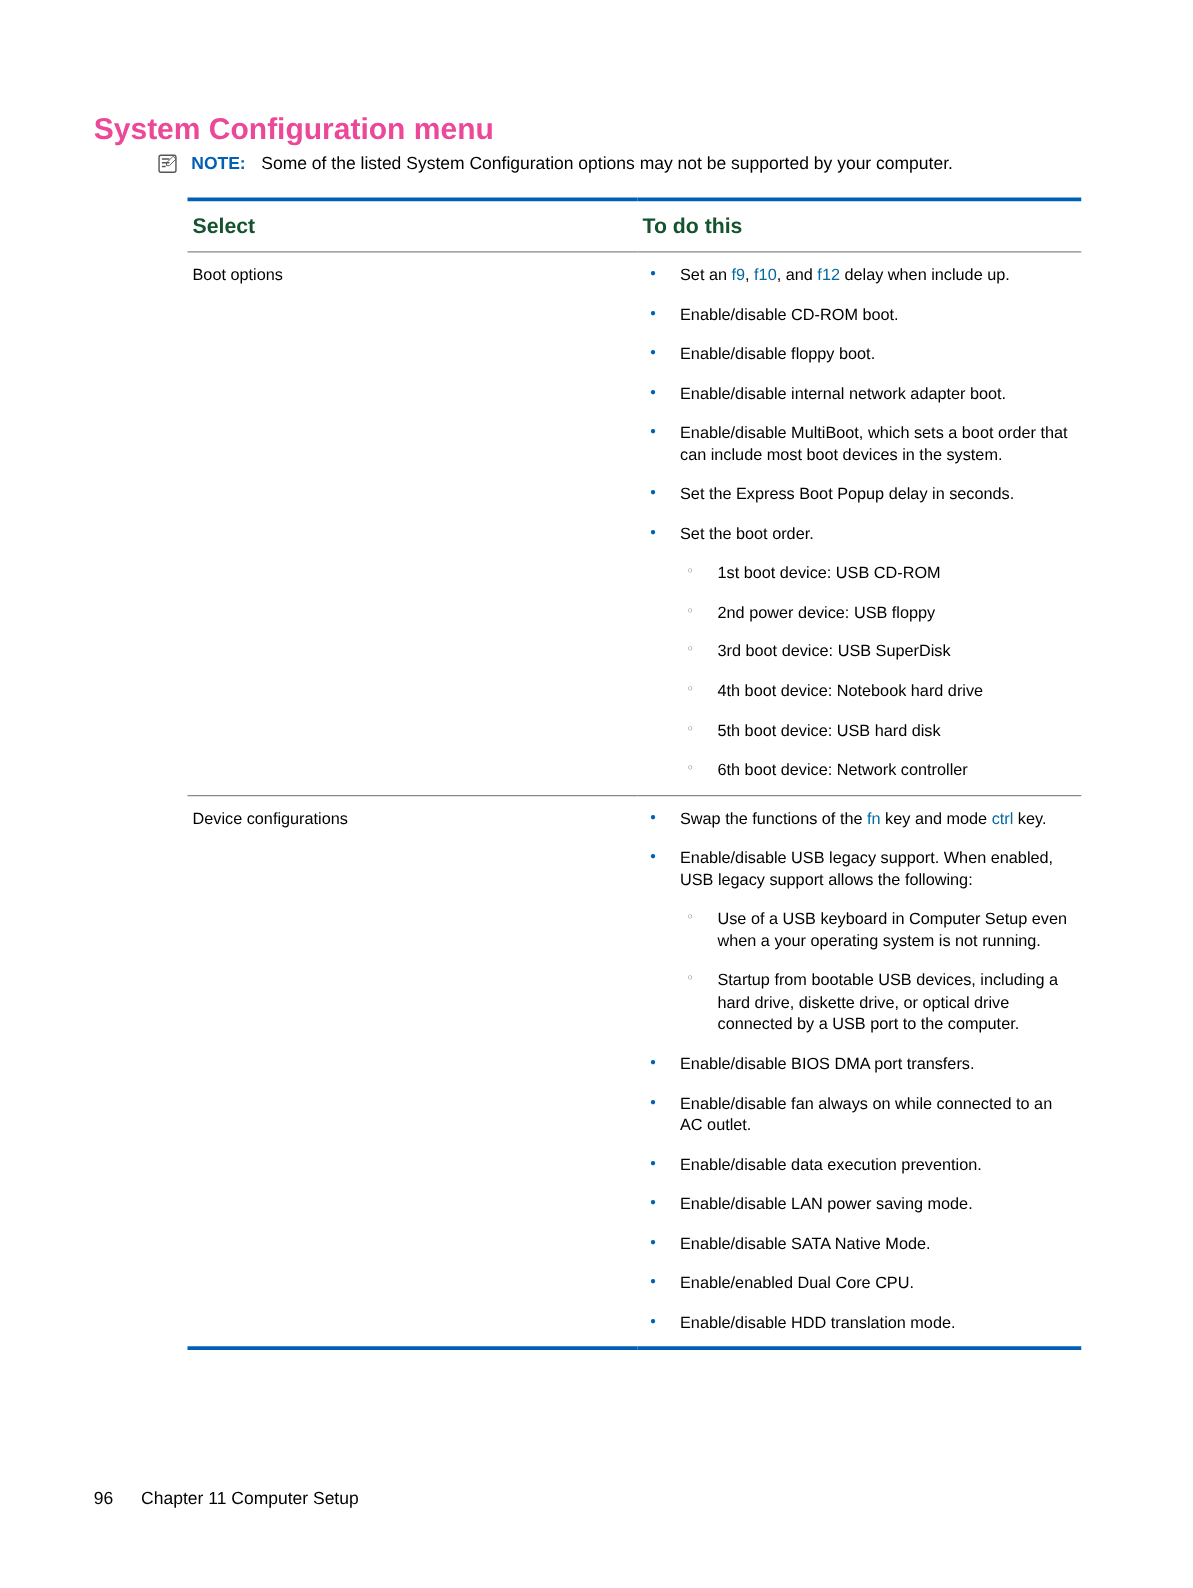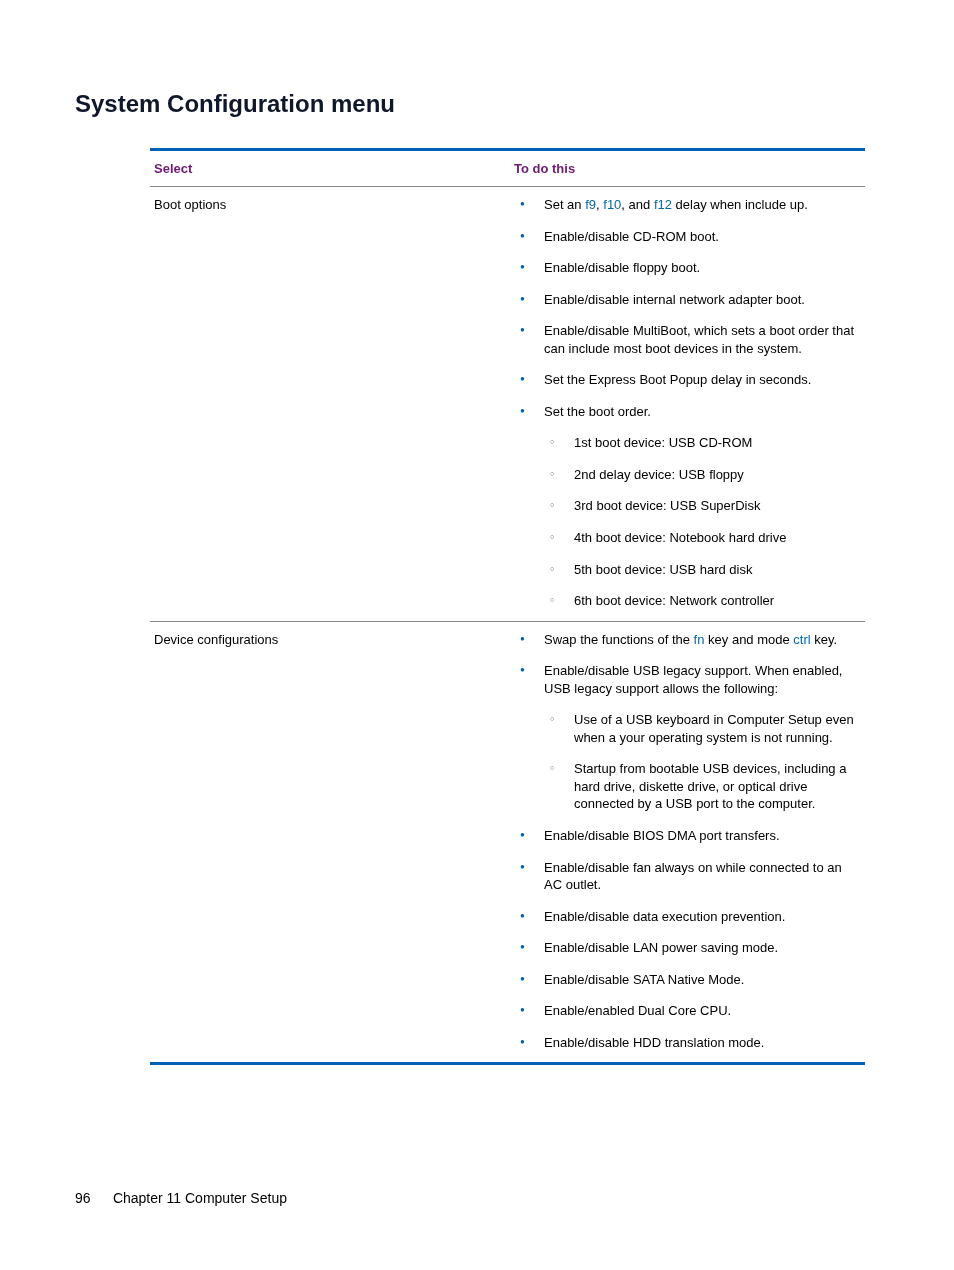--- a/index.html
+++ b/index.html
@@ -1,25 +1,25 @@
 <!DOCTYPE html>
 <html><head>
 <meta charset="utf-8">
 <style>
   * { box-sizing: border-box; margin: 0; padding: 0; }
   html, body { width: 954px; height: 1270px; background: #fff; font-family: Arial, Helvetica, sans-serif; color: #000; }
   .page { padding: 90px 75px 40px 75px; width: 954px; height: 1270px; position: relative; }
-  h2.title { color: #0f172a; font-size: 24px; font-weight: bold; margin-bottom: 30px; }
+  h2.title { color: #ec4899; font-size: 24px; font-weight: bold; margin-bottom: 4px; }
   .note-row { display: flex; align-items: flex-start; margin-left: 50px; margin-bottom: 18px; }
   .note-icon { width: 18px; height: 18px; margin-right: 10px; flex-shrink: 0; }
   .note-label { color: #0060b6; font-weight: bold; font-size: 14px; margin-right: 8px; }
   .note-text { font-size: 14px; }
   .tbl { margin-left: 75px; width: 715px; border-collapse: collapse; }
   .tbl thead tr { border-top: 3px solid #0060b6; border-bottom: 1px solid #888; }
-  .tbl th { text-align: left; color: #701a75; font-weight: bold; font-size: 13px; padding: 10px 4px 10px 4px; }
+  .tbl th { text-align: left; color: #14532d; font-weight: bold; font-size: 17px; padding: 10px 4px 10px 4px; }
   .tbl th.col-select { width: 360px; }
   .tbl tbody tr { border-bottom: 1px solid #888; }
   .tbl tbody tr:last-child { border-bottom: 3px solid #0060b6; }
   .tbl td { vertical-align: top; font-size: 13px; padding: 9px 4px 9px 4px; line-height: 1.35; }
   ul.b { list-style: none; padding-left: 0; margin: 0; }
   ul.b > li { position: relative; padding-left: 30px; margin-bottom: 14px; }
   ul.b > li:last-child { margin-bottom: 2px; }
   ul.b > li::before { content: "●"; color: #0060b6; font-size: 8px; position: absolute; left: 6px; top: 3px; }
   ul.c { list-style: none; padding-left: 0; margin-top: 14px; }
   ul.c > li { position: relative; padding-left: 30px; margin-bottom: 14px; }
@@ -29,20 +29,31 @@
   .footer { position: absolute; bottom: 64px; left: 75px; font-size: 14px; }
   .pagenum { display: inline-block; width: 34px; }
 </style>
 </head>
 <body>
 
 <div class="page">
 
   <h2 class="title">System Configuration menu</h2>
 
+  <div class="note-row">
+    <svg class="note-icon" viewBox="0 0 24 24">
+      <rect x="3" y="3" width="18" height="18" rx="2" fill="none" stroke="#555" stroke-width="1.5"></rect>
+      <path d="M6 7 H14 M6 11 H14 M6 15 H10" stroke="#555" stroke-width="1.5" fill="none"></path>
+      <path d="M18 4 L21 7 L14 14 L11 14 L11 11 Z" fill="none" stroke="#555" stroke-width="1"></path>
+    </svg>
+    <div>
+      <span class="note-label">NOTE:</span>
+      <span class="note-text">Some of the listed System Configuration options may not be supported by your computer.</span>
+    </div>
+  </div>
 
   <table class="tbl">
     <thead>
       <tr>
         <th class="col-select">Select</th>
         <th>To do this</th>
       </tr>
     </thead>
     <tbody>
 
@@ -55,21 +66,21 @@
             </li>
             <li>Enable/disable CD-ROM boot.</li>
             <li>Enable/disable floppy boot.</li>
             <li>Enable/disable internal network adapter boot.</li>
             <li>Enable/disable MultiBoot, which sets a boot order that can include most boot devices in the system.</li>
             <li>Set the Express Boot Popup delay in seconds.</li>
             <li>
               <span>Set the boot order.</span>
               <ul class="c">
                 <li>1st boot device: USB CD-ROM</li>
-                <li>2nd delay device: USB floppy</li>
+                <li>2nd power device: USB floppy</li>
                 <li>3rd boot device: USB SuperDisk</li>
                 <li>4th boot device: Notebook hard drive</li>
                 <li>5th boot device: USB hard disk</li>
                 <li>6th boot device: Network controller</li>
               </ul>
             </li>
           </ul>
         </td>
       </tr>
 

